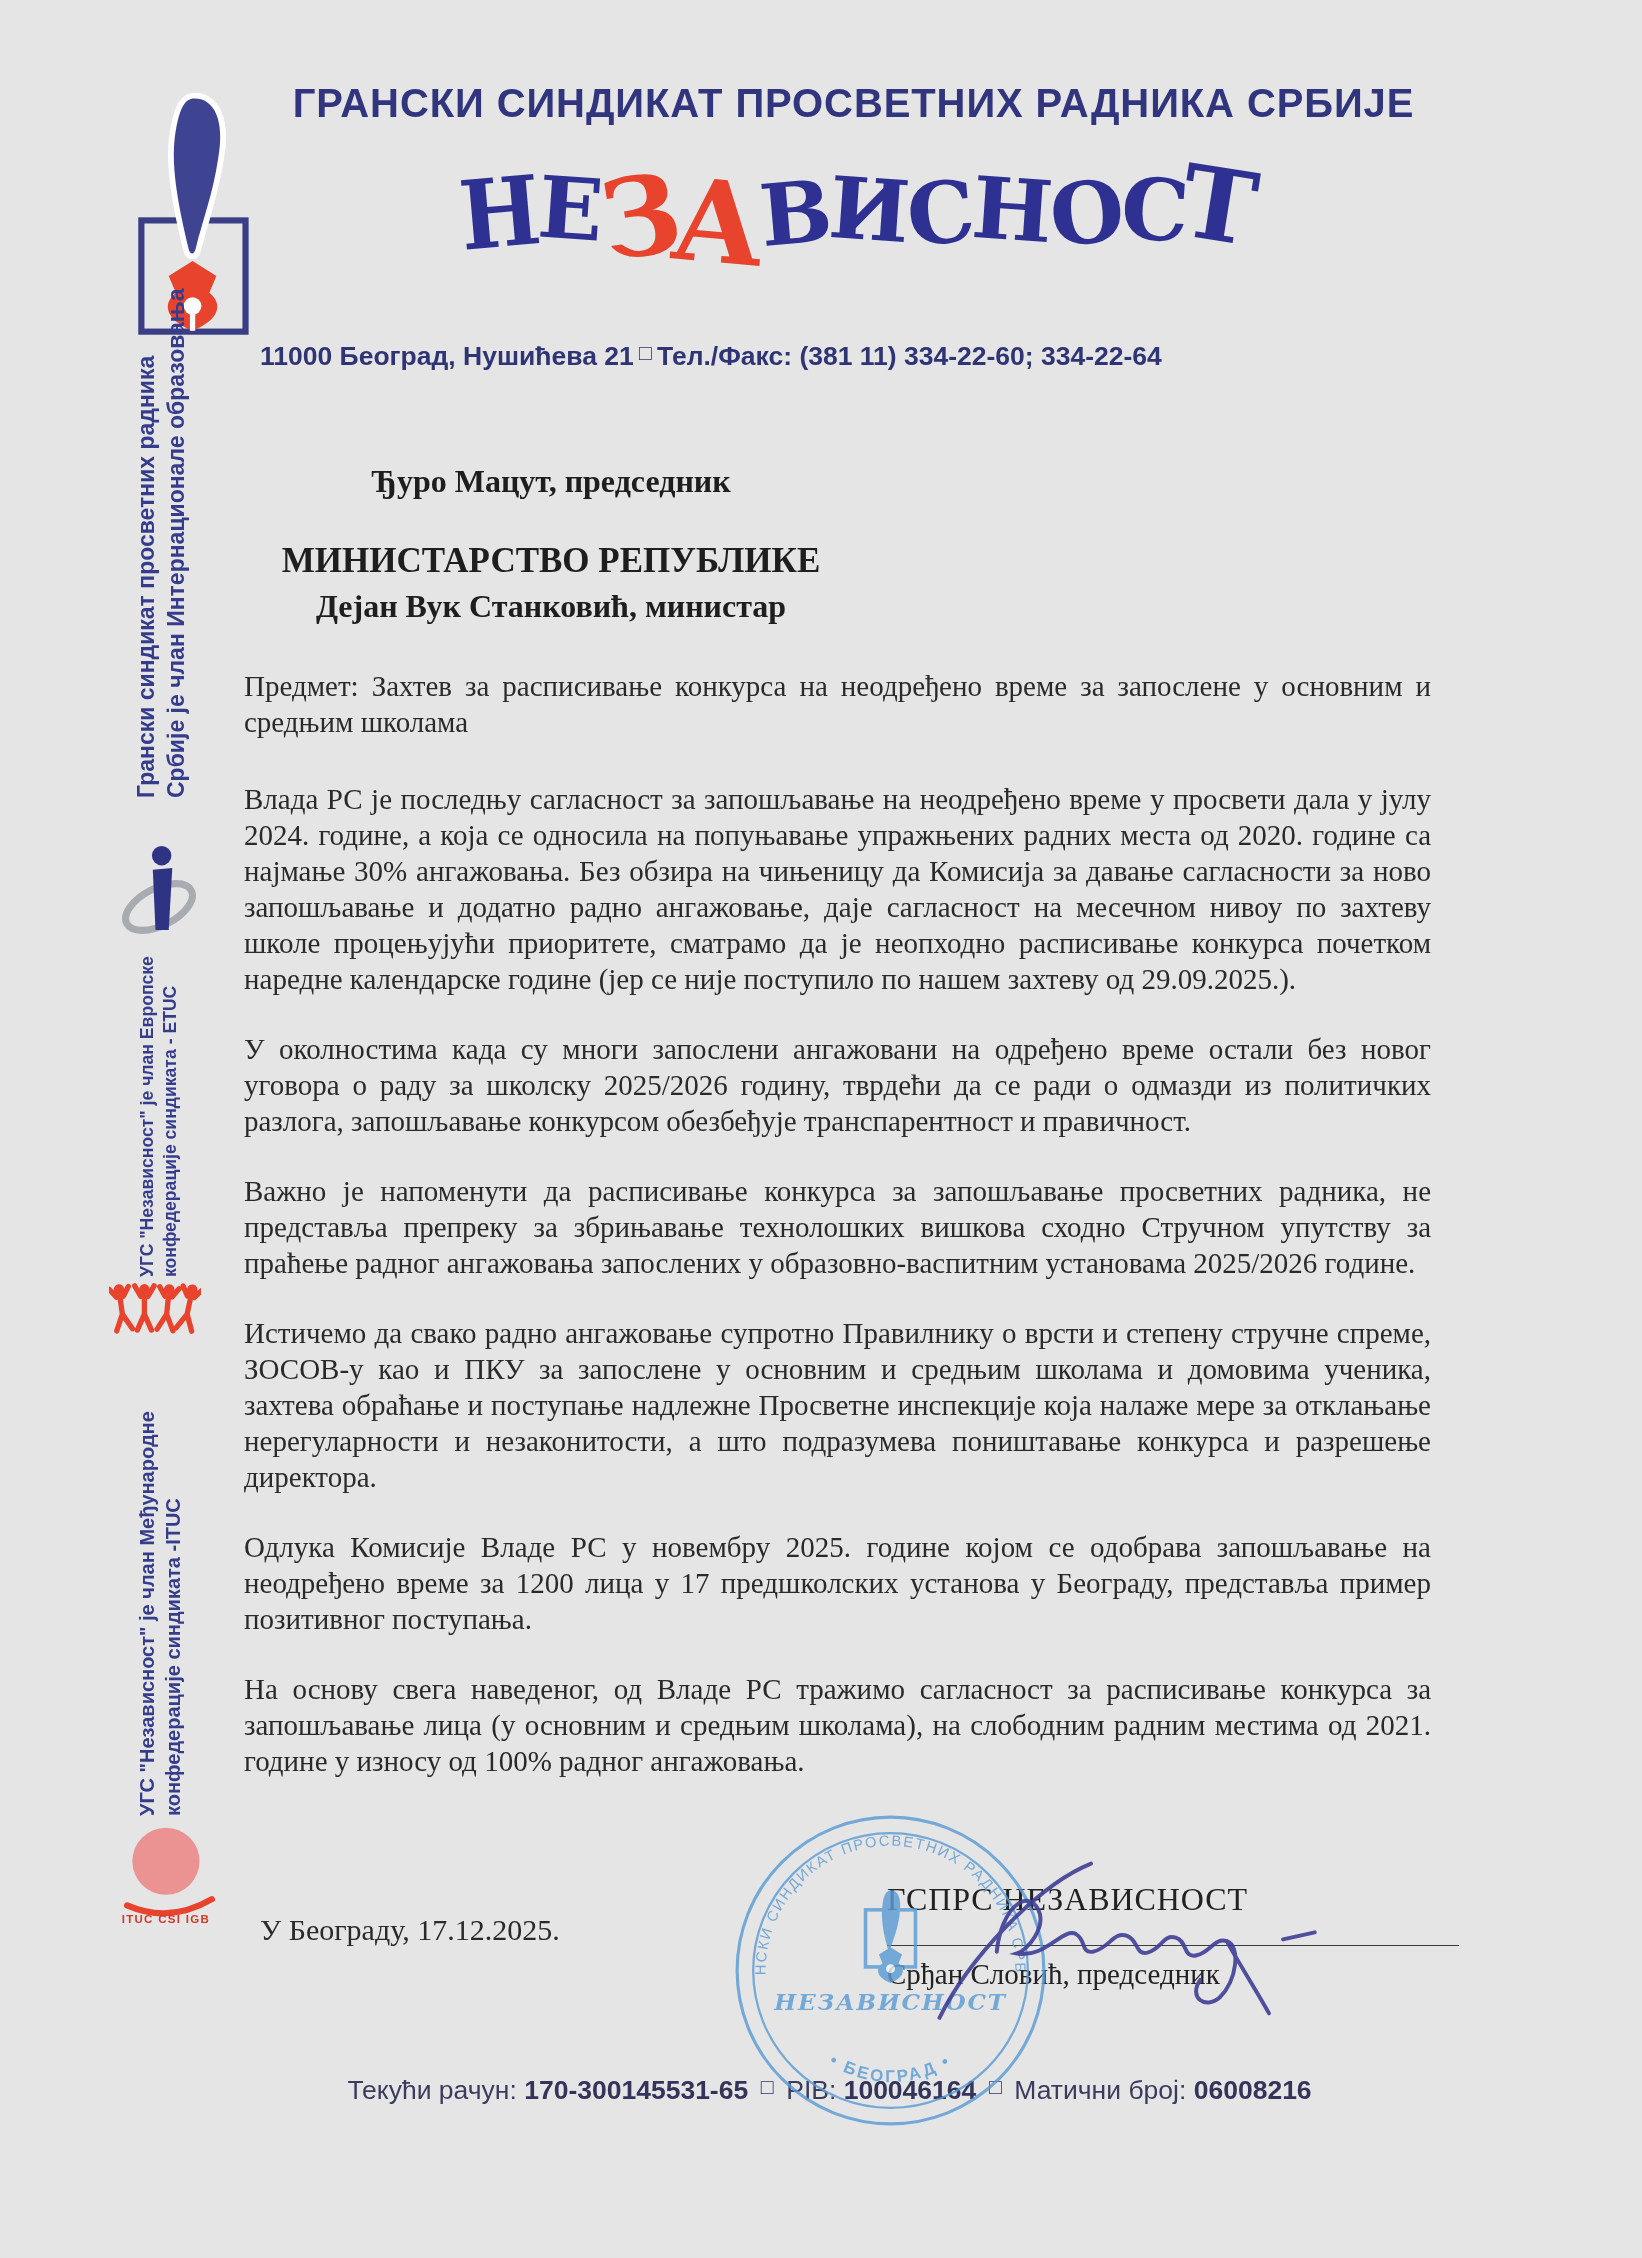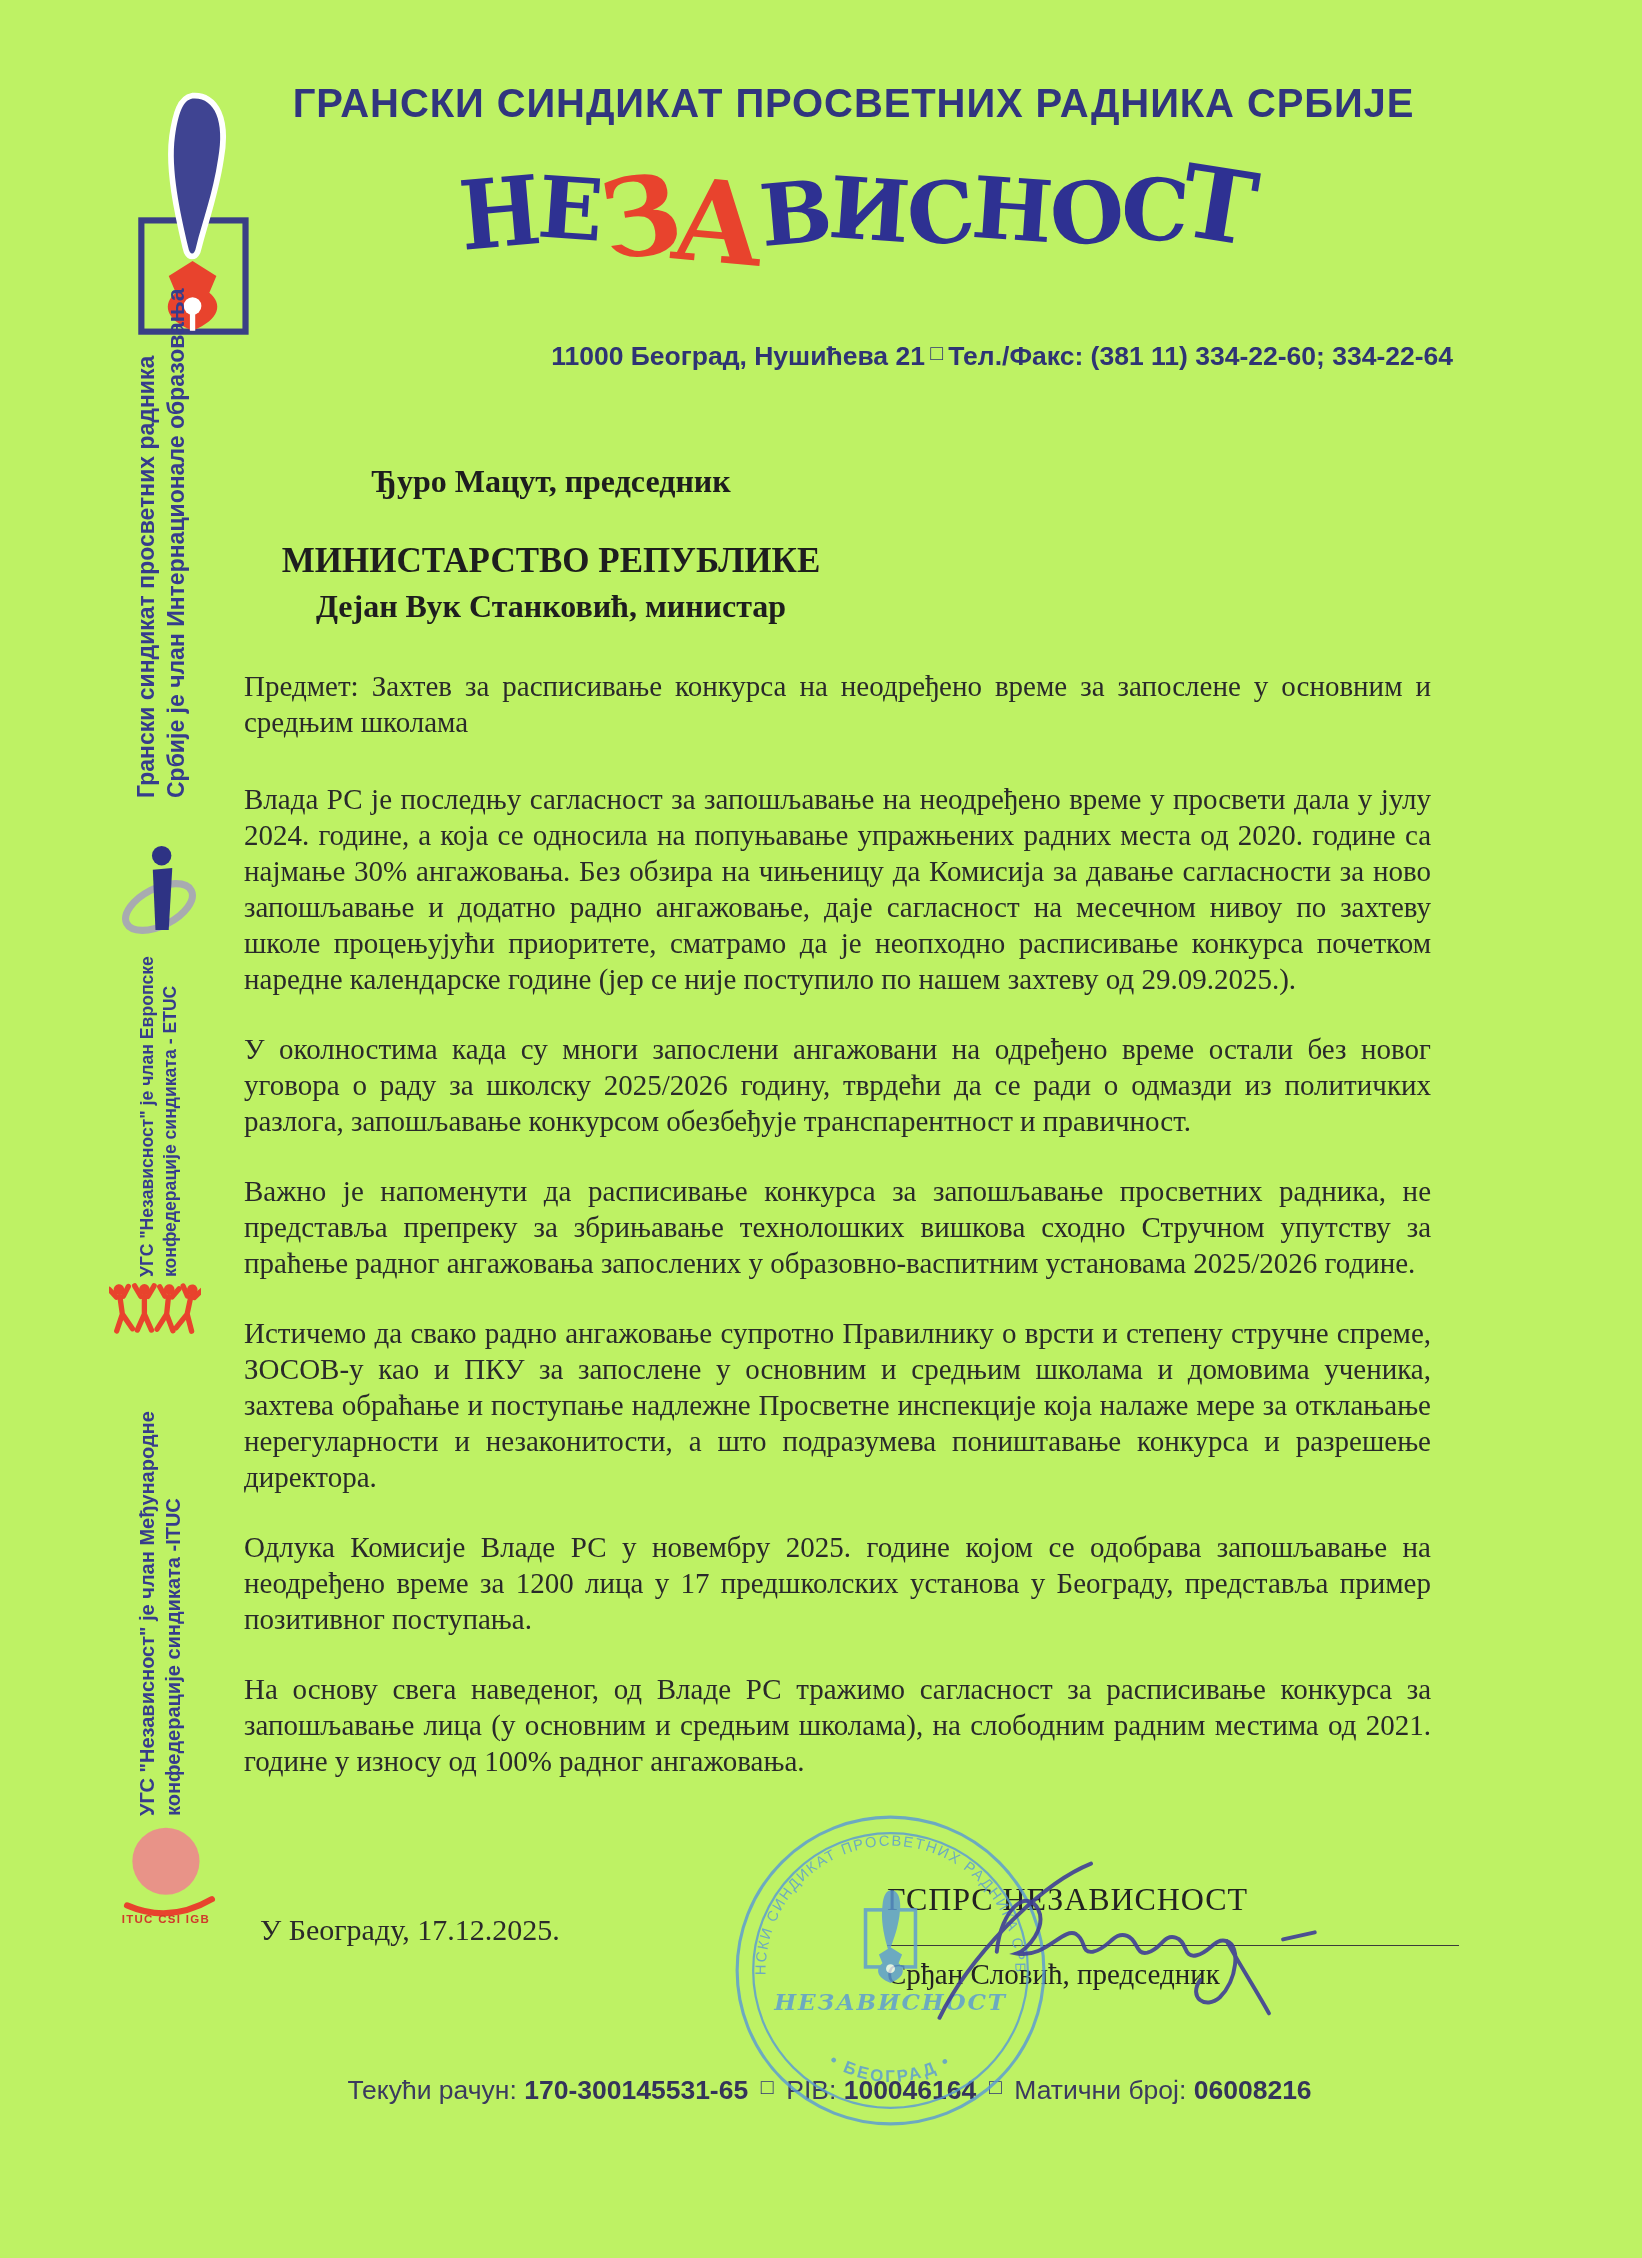--- a/index.html
+++ b/index.html
@@ -1,19 +1,19 @@
 <!DOCTYPE html>
 <html style="font-size:14px"><head>
 <meta charset="utf-8">
 <style>
   * { margin:0; padding:0; box-sizing:border-box; }
   html,body { background:#ffffff; }
   #page {
     position:relative; width:1643px; height:2258px;
-    background:#bef264; overflow:hidden;
+    background:#e5e5e5; overflow:hidden;
     font-family:"Liberation Serif","DejaVu Serif",serif;
     color:#262626;
   }
 
   
   .org-name{
     position:absolute; left:260px; top:81px; width:1187px;
     text-align:center; font-family:"Liberation Sans","DejaVu Sans",sans-serif;
     font-weight:bold; font-size:40px; letter-spacing:0.9px; color:#31357e;
   }
@@ -28,21 +28,21 @@
   .lt{ display:inline-block; }
   .p1 .lt:nth-child(1){ transform:rotate(-5deg) scaleY(1.12); }
   .p1 .lt:nth-child(2){ transform:rotate(4deg) translateY(-4.4px); }
   .za .lt:nth-child(1){ transform:rotate(-9deg) translateY(12.4px); }
   .za .lt:nth-child(2){ transform:rotate(5deg) translateY(17.6px) scale(1.04); }
   .p3 .lt:nth-child(odd){ transform:rotate(-5deg); }
   .p3 .lt:nth-child(even){ transform:rotate(4deg) translateY(-3.5px); }
   .p3 .lt:last-child{ transform:rotate(9deg) scale(1.18) translateY(-7px); }
 
   .addr{
-    position:absolute; left:266px; width:1187px; text-align:right;
+    position:absolute; left:260px; width:1187px; text-align:left;
     font-family:"Liberation Sans","DejaVu Sans",sans-serif; font-weight:bold;
     font-size:26.5px; color:#2f3474;
   }
   .addr1{ top:341px; } .addr2{ top:382px; }
   .boxglyph{ font-weight:normal; font-size:21px; vertical-align:top; padding:0 5.3px; color:#2f3474; }
 
   
   .vblock{
     position:absolute; transform:rotate(-90deg); transform-origin:0 0;
     white-space:nowrap; font-family:"Liberation Sans","DejaVu Sans",sans-serif;

